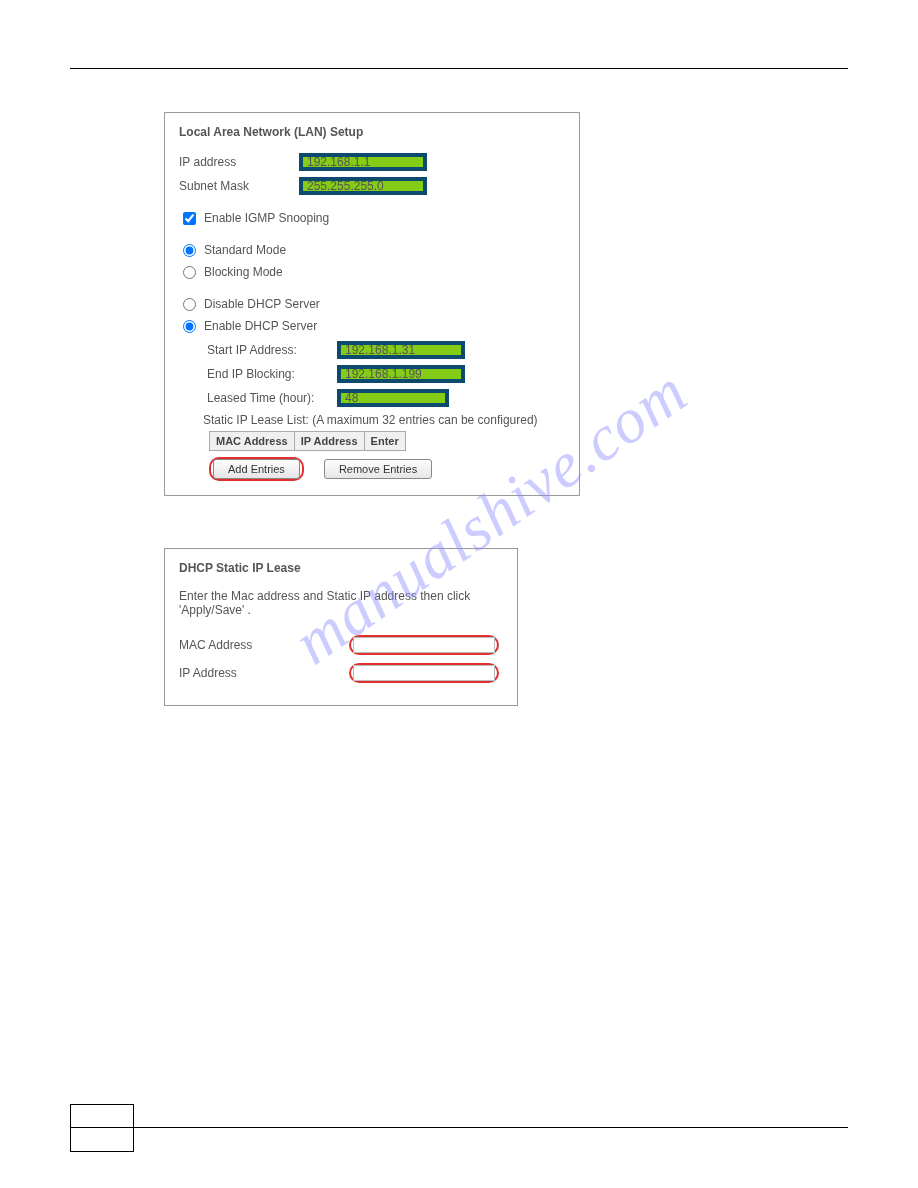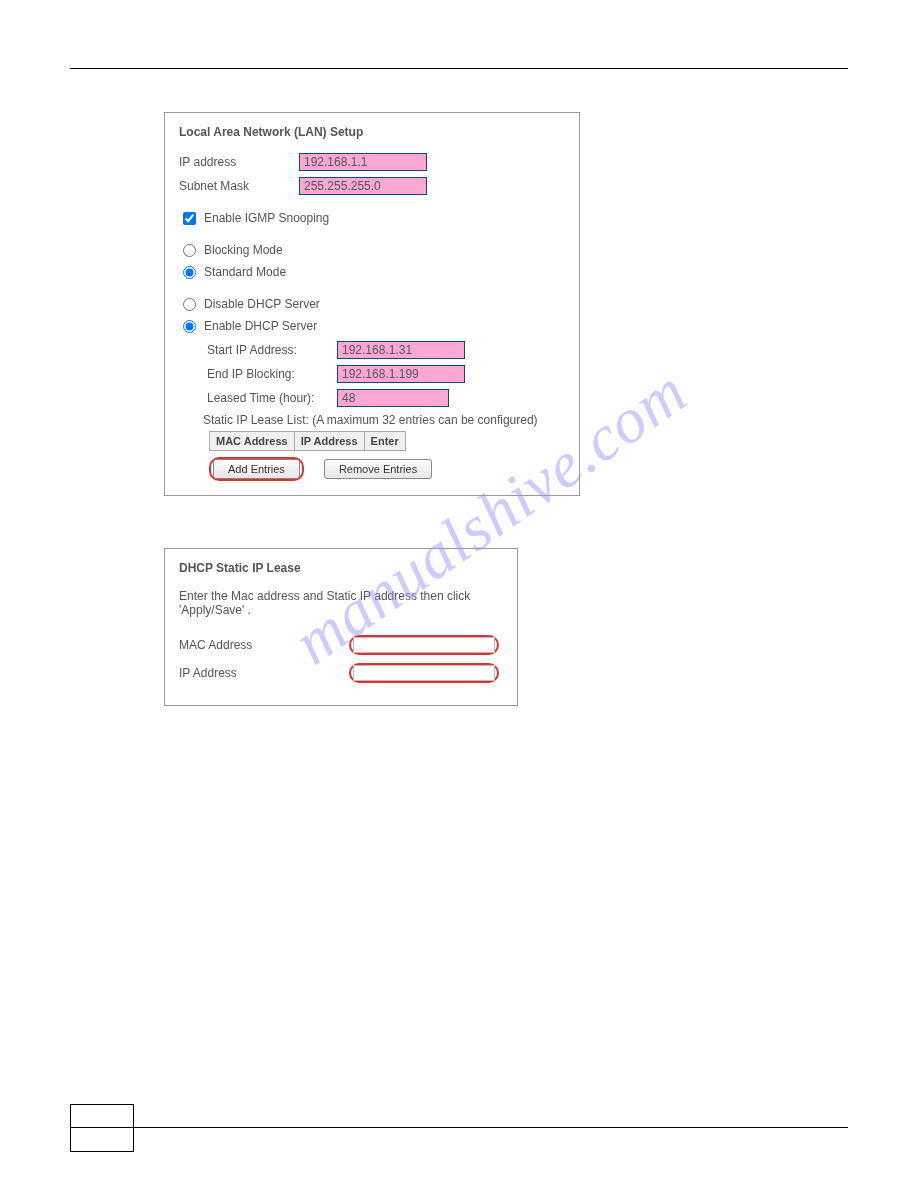--- a/index.html
+++ b/index.html
@@ -63,27 +63,27 @@
     font-size: 12px;
   }
   .hdr {
     font-weight: bold;
     color: #555;
     margin-bottom: 14px;
   }
   .row { display: flex; align-items: center; margin-bottom: 6px; }
   .lbl { width: 120px; color: #555; }
   .txt-input {
-    border: 1px solid #0c4a6e;
+    border: 4px solid #0c4a6e;
     height: 18px;
     width: 128px;
     padding: 0 4px;
     font-size: 12px;
     color: #555;
-    background: #f9a8d4;
+    background: #84cc16;
   }
   .spacer { height: 10px; }
   .check-row, .radio-row { display: flex; align-items: flex-end; margin-bottom: 8px; color: #555; }
   .check-row input, .radio-row input { margin: 0 8px 0 4px; }
   .indent { margin-left: 28px; }
   .sub-lbl { width: 130px; color: #555; }
   .static-note { margin-left: 24px; color: #555; margin-top: 2px; margin-bottom: 4px; }
   .lease-table {
     margin-left: 30px;
     border-collapse: collapse;
@@ -174,26 +174,26 @@
     <div class="spacer"></div>
 
     <div class="check-row">
       <input type="checkbox" checked="" style="">
       <span>Enable IGMP Snooping</span>
     </div>
 
     <div class="spacer"></div>
 
     <div class="radio-row">
+      <input type="radio" name="mode" checked="" style="">
+      <span>Standard Mode</span>
+    </div>
+    <div class="radio-row">
       <input type="radio" name="mode" style="">
       <span>Blocking Mode</span>
-    </div>
-    <div class="radio-row">
-      <input type="radio" name="mode" checked="" style="">
-      <span>Standard Mode</span>
     </div>
 
     <div class="spacer"></div>
 
     <div class="radio-row">
       <input type="radio" name="dhcp" style="">
       <span>Disable DHCP Server</span>
     </div>
     <div class="radio-row">
       <input type="radio" name="dhcp" checked="" style="">

